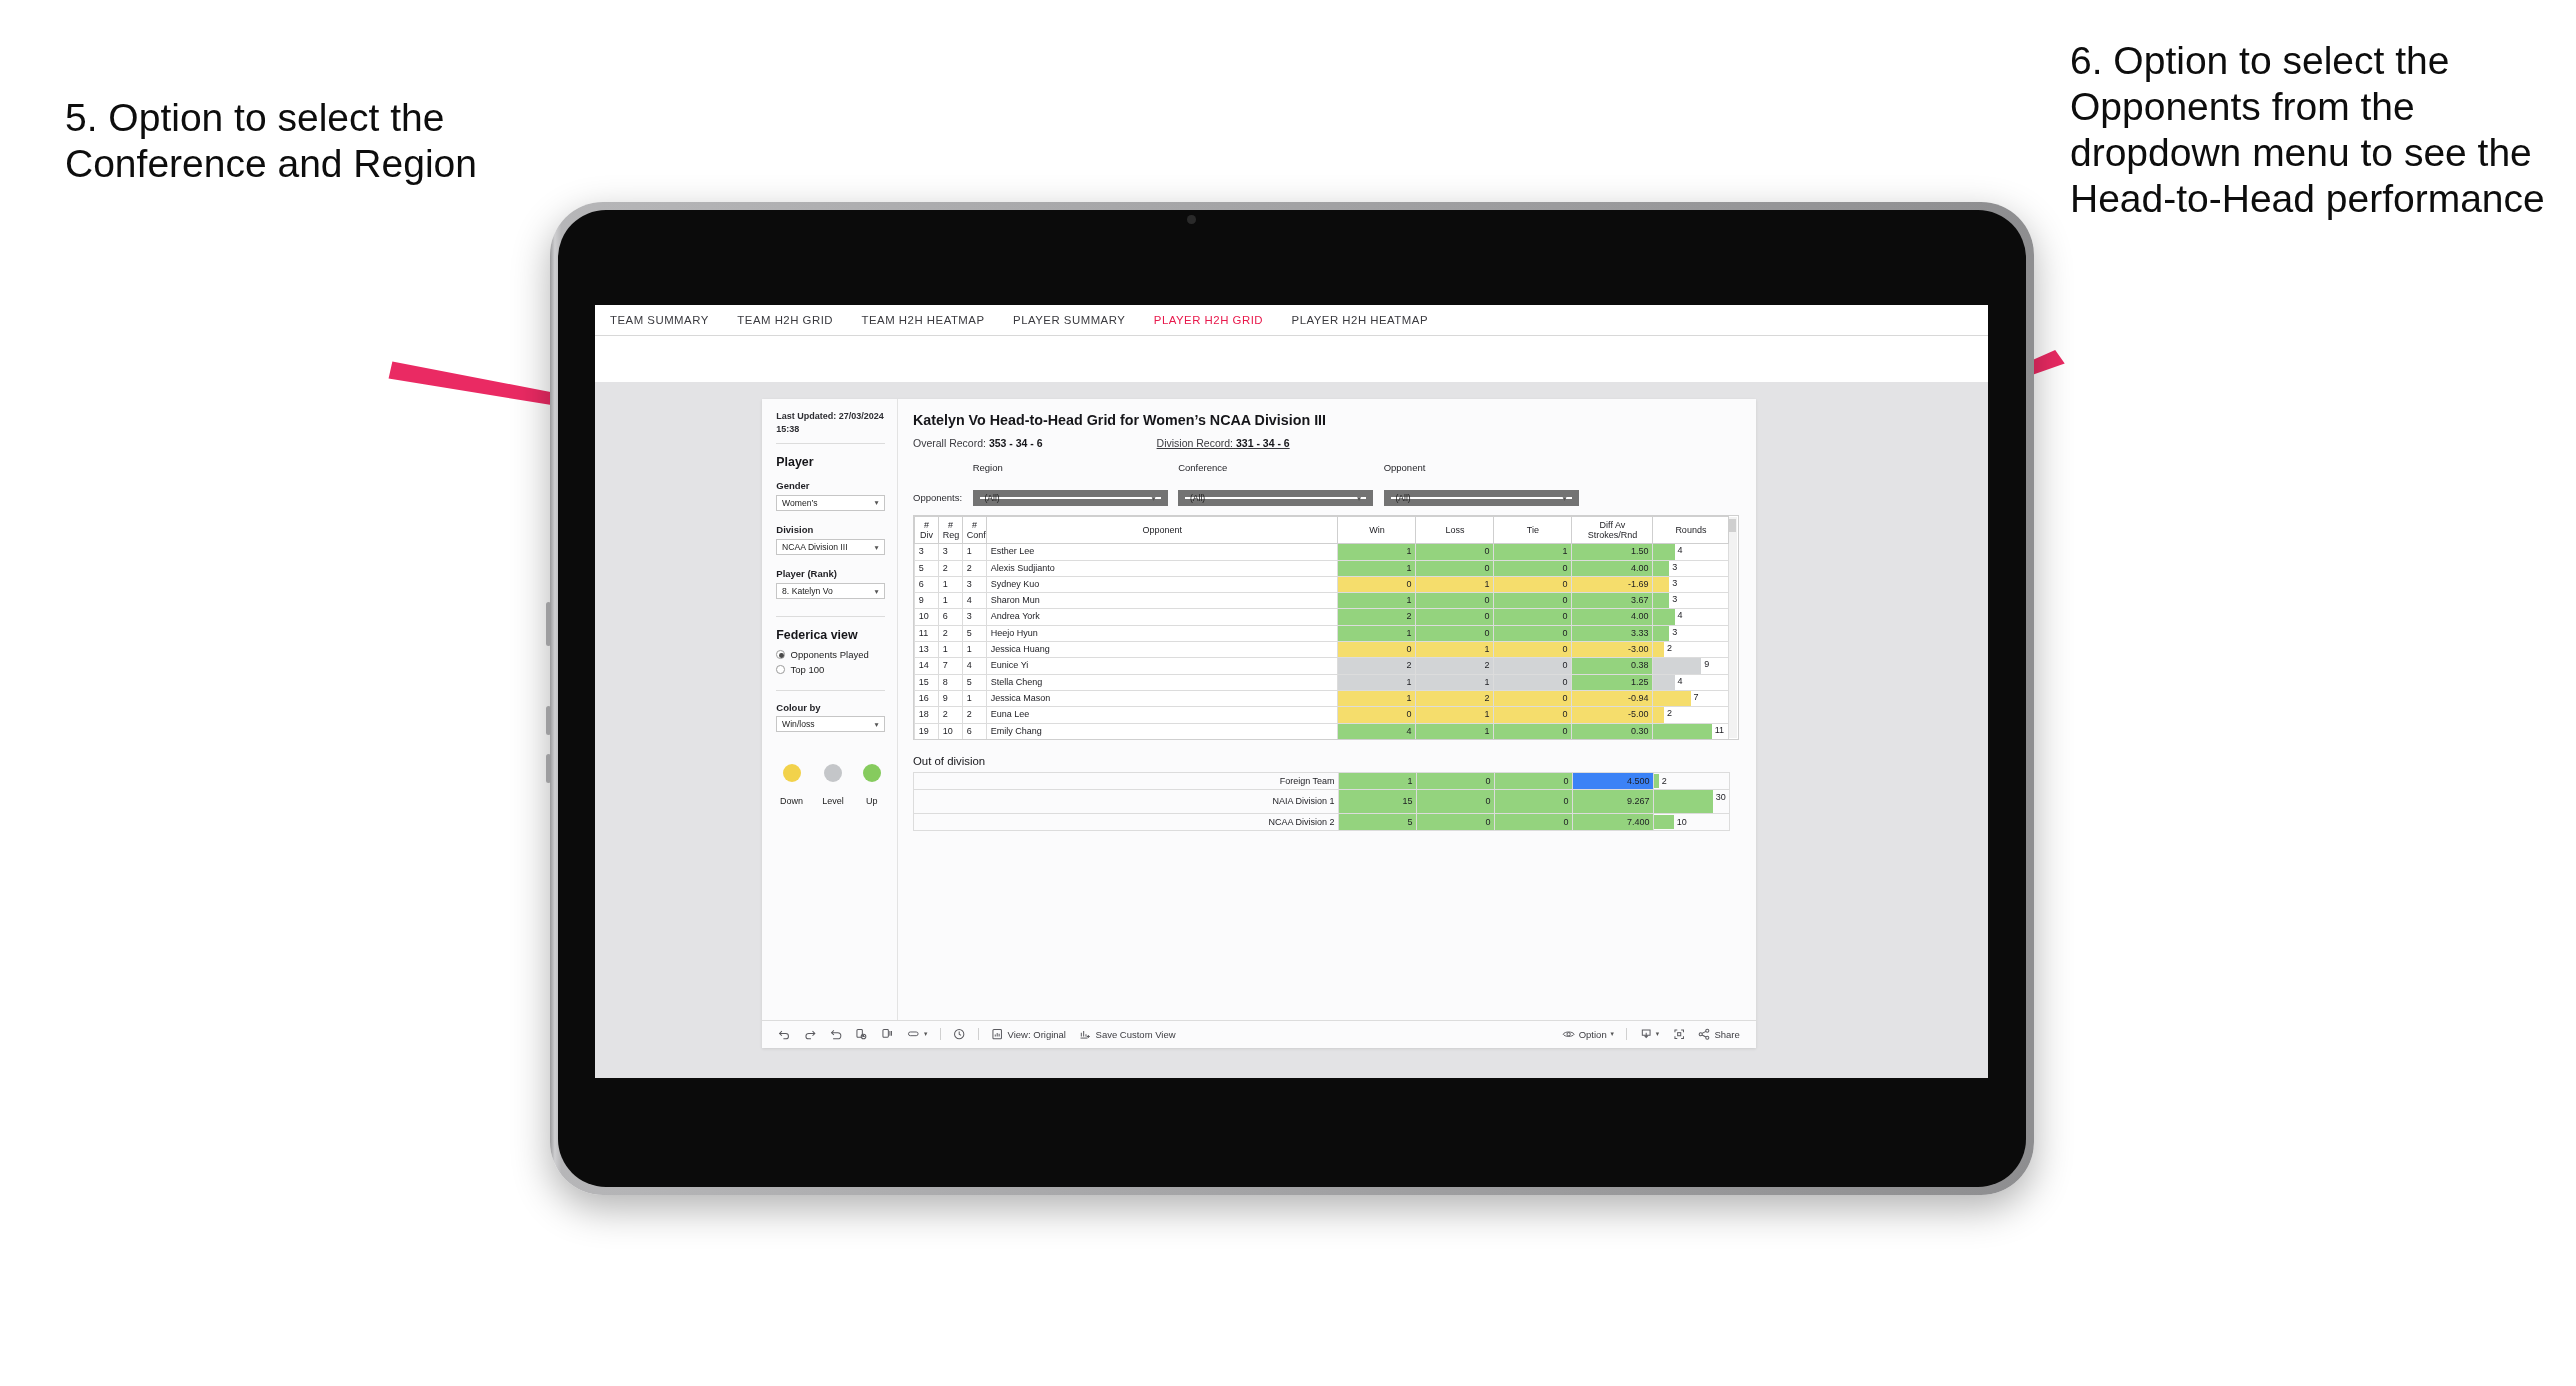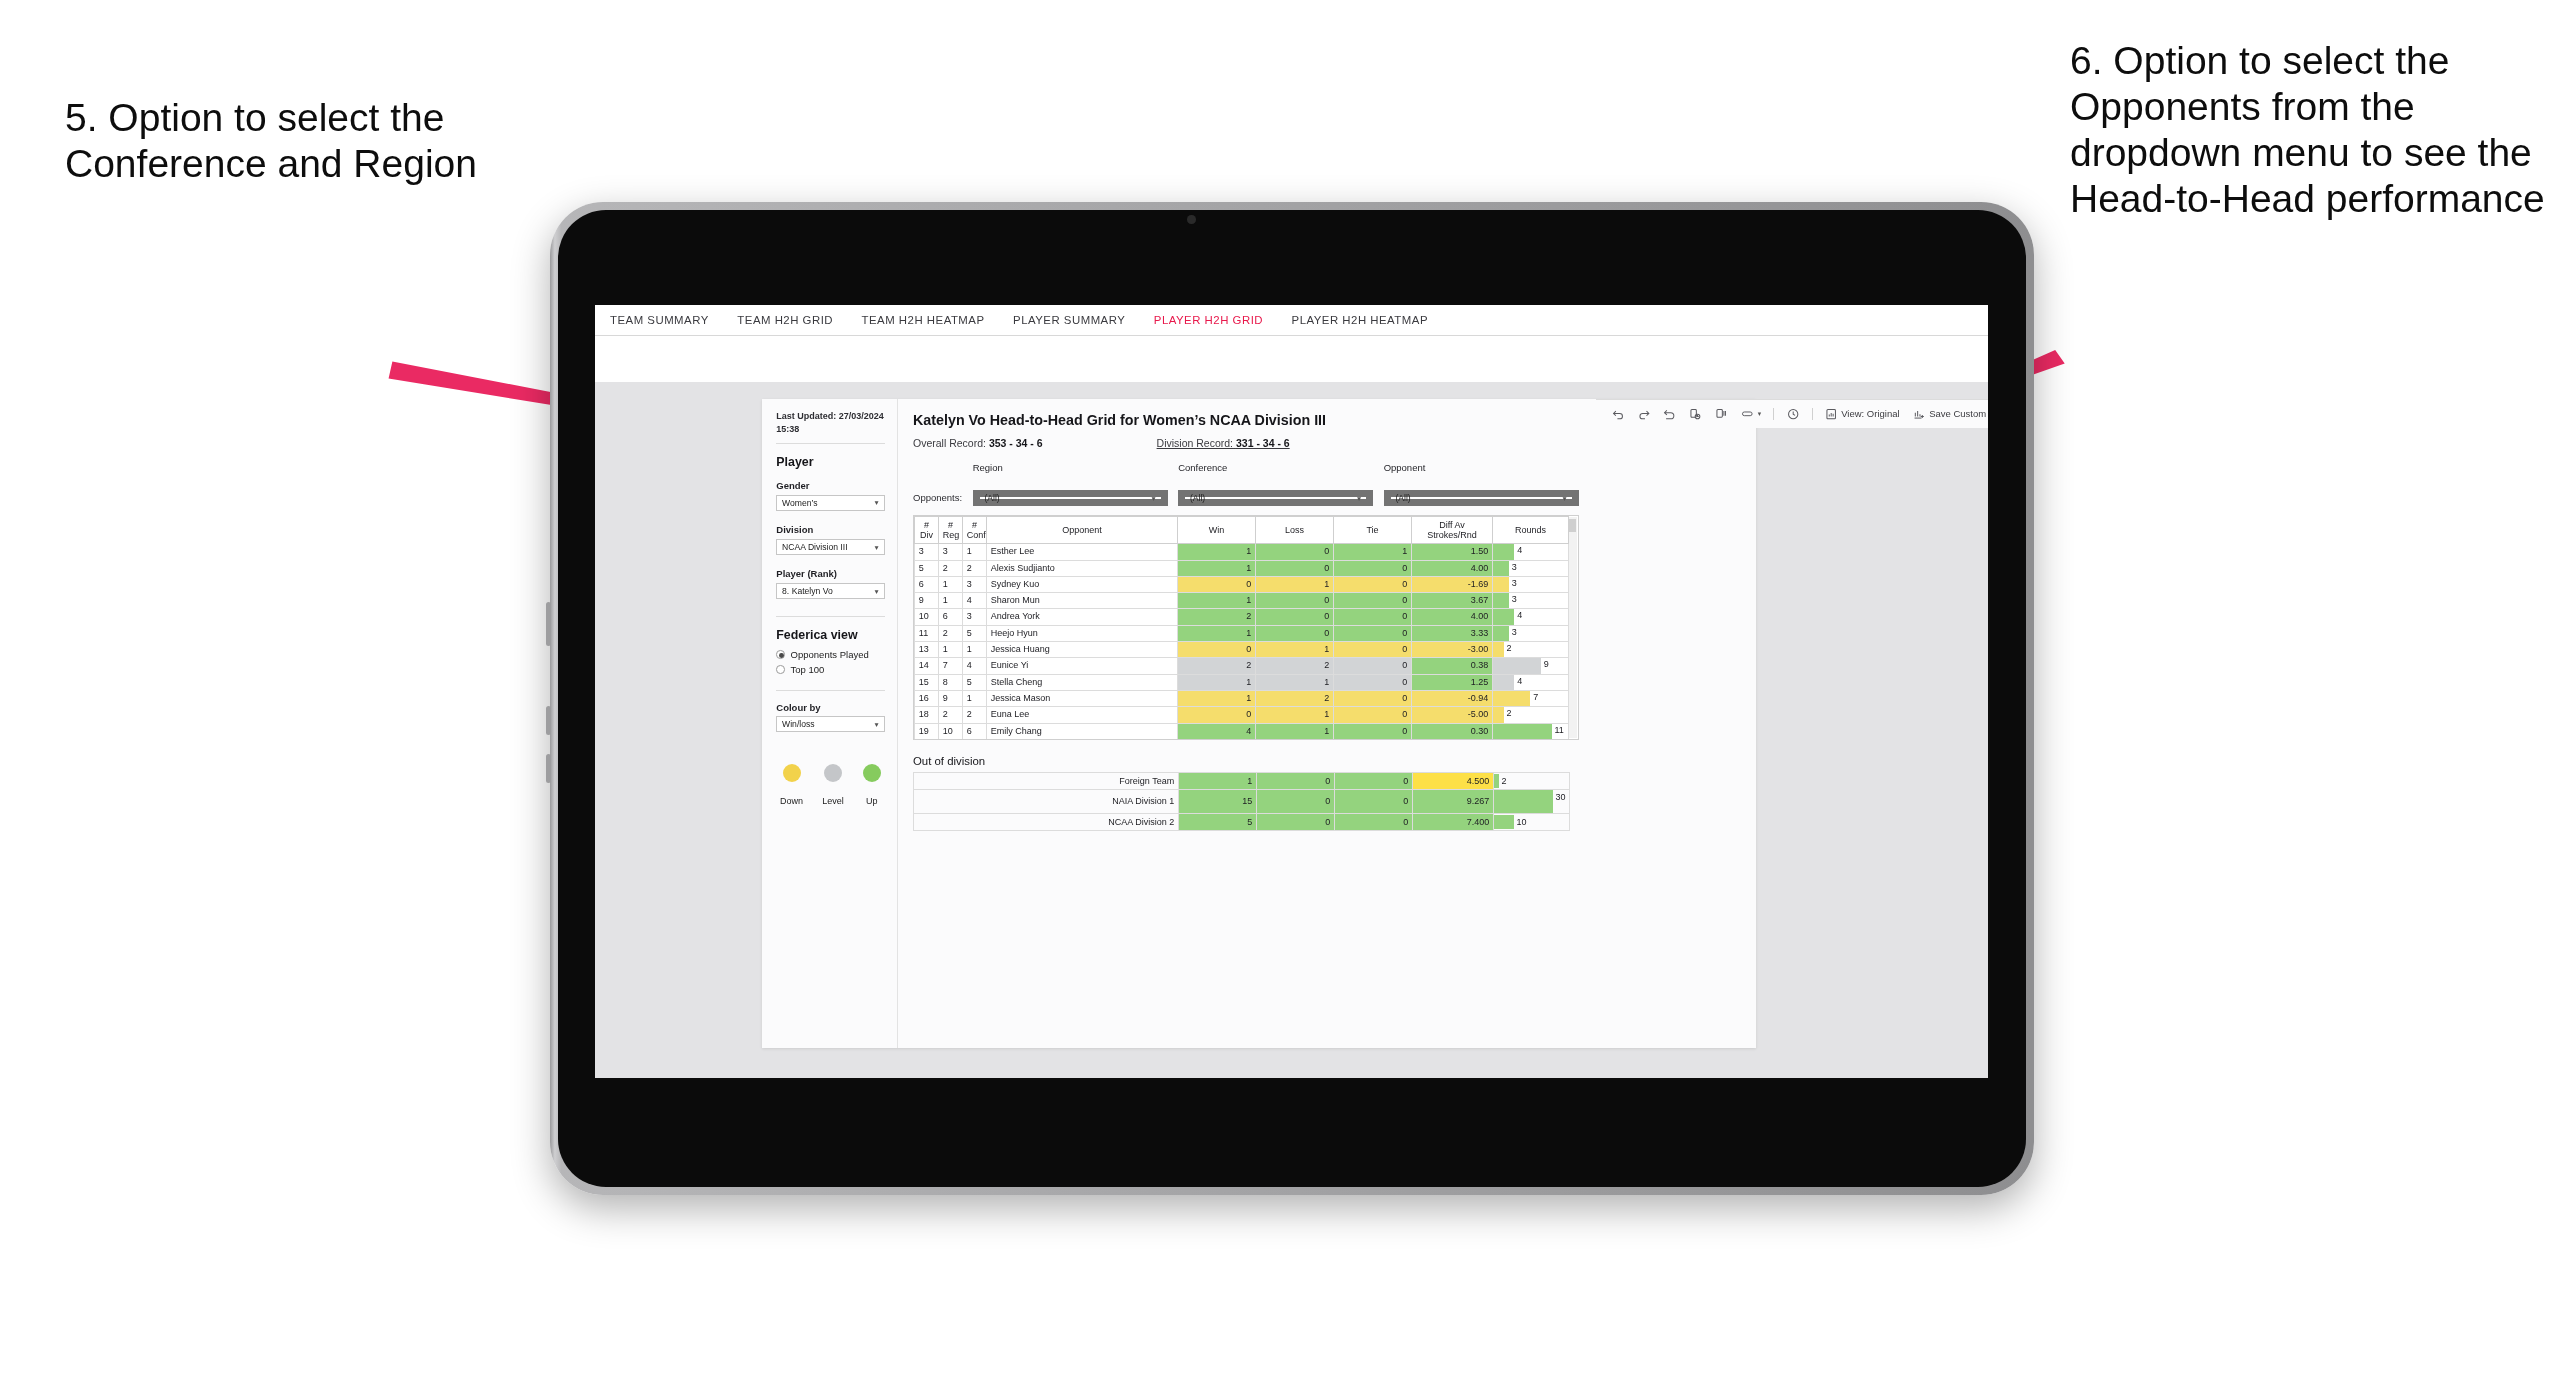--- a/index.html
+++ b/index.html
@@ -50,21 +50,21 @@
   .topbar-right .sep { color:#bbb; }
   .chev-r { font-size:10.5px; color:#555; }
 
   
   #subnav { height:31px; background:#fff; border-bottom:1px solid #d8d8d8; display:flex; align-items:center; padding-left:15px; gap:28.5px; }
   .subnav-item { font-size:11.4px; letter-spacing:0.5px; color:#3a3a3f; cursor:pointer; }
   .subnav-item.active { color:#e8184b; }
 
   
   #workspace { position:absolute; left:0; top:77px; right:0; bottom:0; background:#e3e3e5; padding:19px 0 0 0; }
-  #viz { position:absolute; left:167px; top:17px; width:994px; height:649px; background:#fbfbfc; box-shadow:0 1px 2.9px rgba(0,0,0,.10); display:flex; flex-direction:row; }
+  #viz { position:absolute; left:167px; top:17px; width:994px; height:649px; background:#fbfbfc; box-shadow:0 1px 2.9px rgba(0,0,0,.10); display:flex; flex-direction:column; }
   #viz-body { flex:1; display:flex; min-height:0; }
 
   
   #side { width:136px; padding:11.4px 12.4px 0 14.3px; border-right:1px solid #e3e3e3; background:#fbfbfc; }
   .lastupd { font-size:9px; color:#2e2e33; line-height:1.35; font-weight:bold; }
   .hr { border-top:1px solid #dcdcdc; margin:8.6px 0 10.5px; }
   .sec-title { font-size:12.4px; color:#16161a; font-weight:bold; margin-bottom:11.4px; }
   .fld-label { font-size:9.5px; color:#1f1f24; font-weight:bold; margin-bottom:3.8px; }
   .ddl { height:16px; border:1px solid #c6c6c6; background:#fff; display:flex; align-items:center; justify-content:space-between; padding:0 3.8px 0 4.8px; font-size:8.6px; color:#222; margin-bottom:13.3px; cursor:pointer; }
   .ddl .car { font-size:6.7px; color:#555; }
@@ -469,21 +469,21 @@
           </div>
 
           <div class="ood-title">Out of division</div>
           <table class="ood">
             <tbody id="ood-body">
                 <tr>
                   <td class="ood-name" colspan="4">Foreign Team</td>
                   <td class="c-num" style="background:#94d37e">1</td>
                   <td class="c-num" style="background:#94d37e">0</td>
                   <td class="c-num" style="background:#94d37e">0</td>
-                  <td class="c-diff" style="background:#fde047">4.500</td>
+                  <td class="c-diff" style="background:#3b82f6">4.500</td>
                   <td class="c-rnd">
                     <div class="bar" style="width:6%;background:#94d37e;height:14.3px">
                       <span class="lbl" style="left:100%;line-height:14.3px">2</span>
                     </div>
                   </td>
                 </tr>
                 <tr>
                   <td class="ood-name" colspan="4">NAIA Division 1</td>
                   <td class="c-num" style="background:#94d37e">15</td>
                   <td class="c-num" style="background:#94d37e">0</td>

